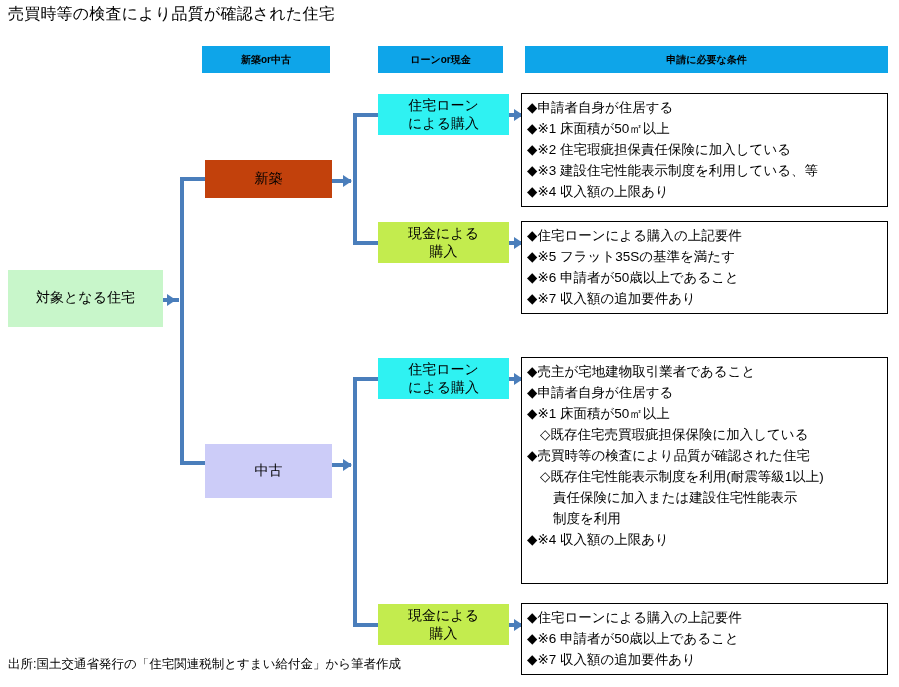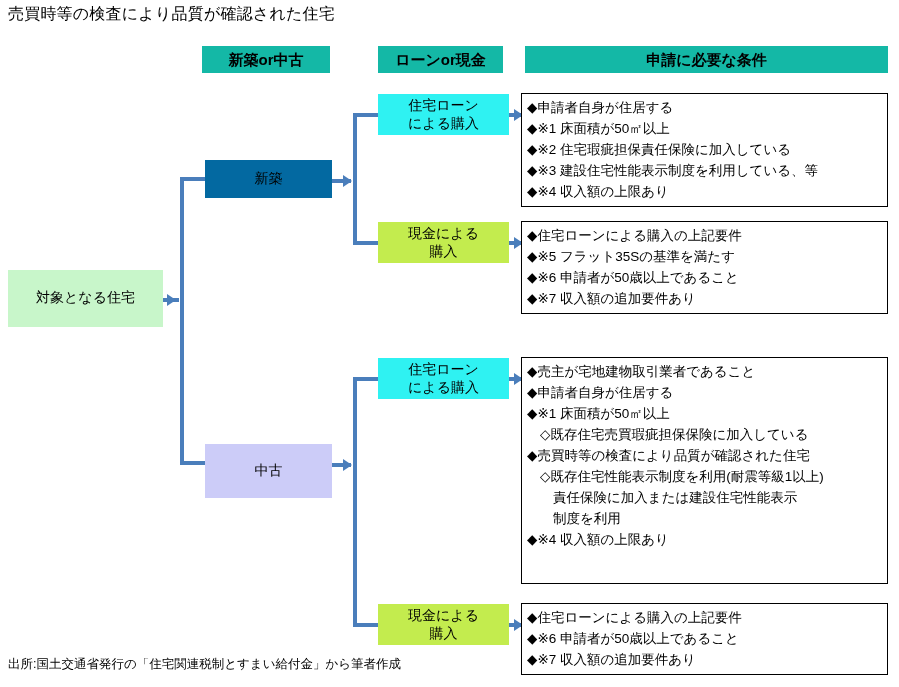--- a/index.html
+++ b/index.html
@@ -24,42 +24,42 @@
 
   
   .footer-note{
     left:8px;top:656px;
     font-size:12.5px;
     white-space:nowrap;
   }
 
   
   .hdr{
-    background:#14b8a6;
+    background:#0ea5e9;
     height:27px;
     line-height:27px;
     text-align:center;
-    font-size:15px;
+    font-size:10px;
     font-weight:bold;
     color:#000;
     white-space:nowrap;
   }
 
   
   .node{
     text-align:center;
     font-size:14px;
     display:flex;
     align-items:center;
     justify-content:center;
     line-height:1.28;
     white-space:pre-line;
   }
   .node-root{background:#c8f6ca;}
-  .node-new{background:#0369a1;}
+  .node-new{background:#c2410c;}
   .node-used{background:#ccccf8;}
   .node-loan{background:#2ff2f2;}
   .node-cash{background:#c3ec4e;}
 
   
   .cond{
     border:1px solid #000;
     background:#fff;
     padding:3px 4px 12px 5px;
     font-size:13.5px;

